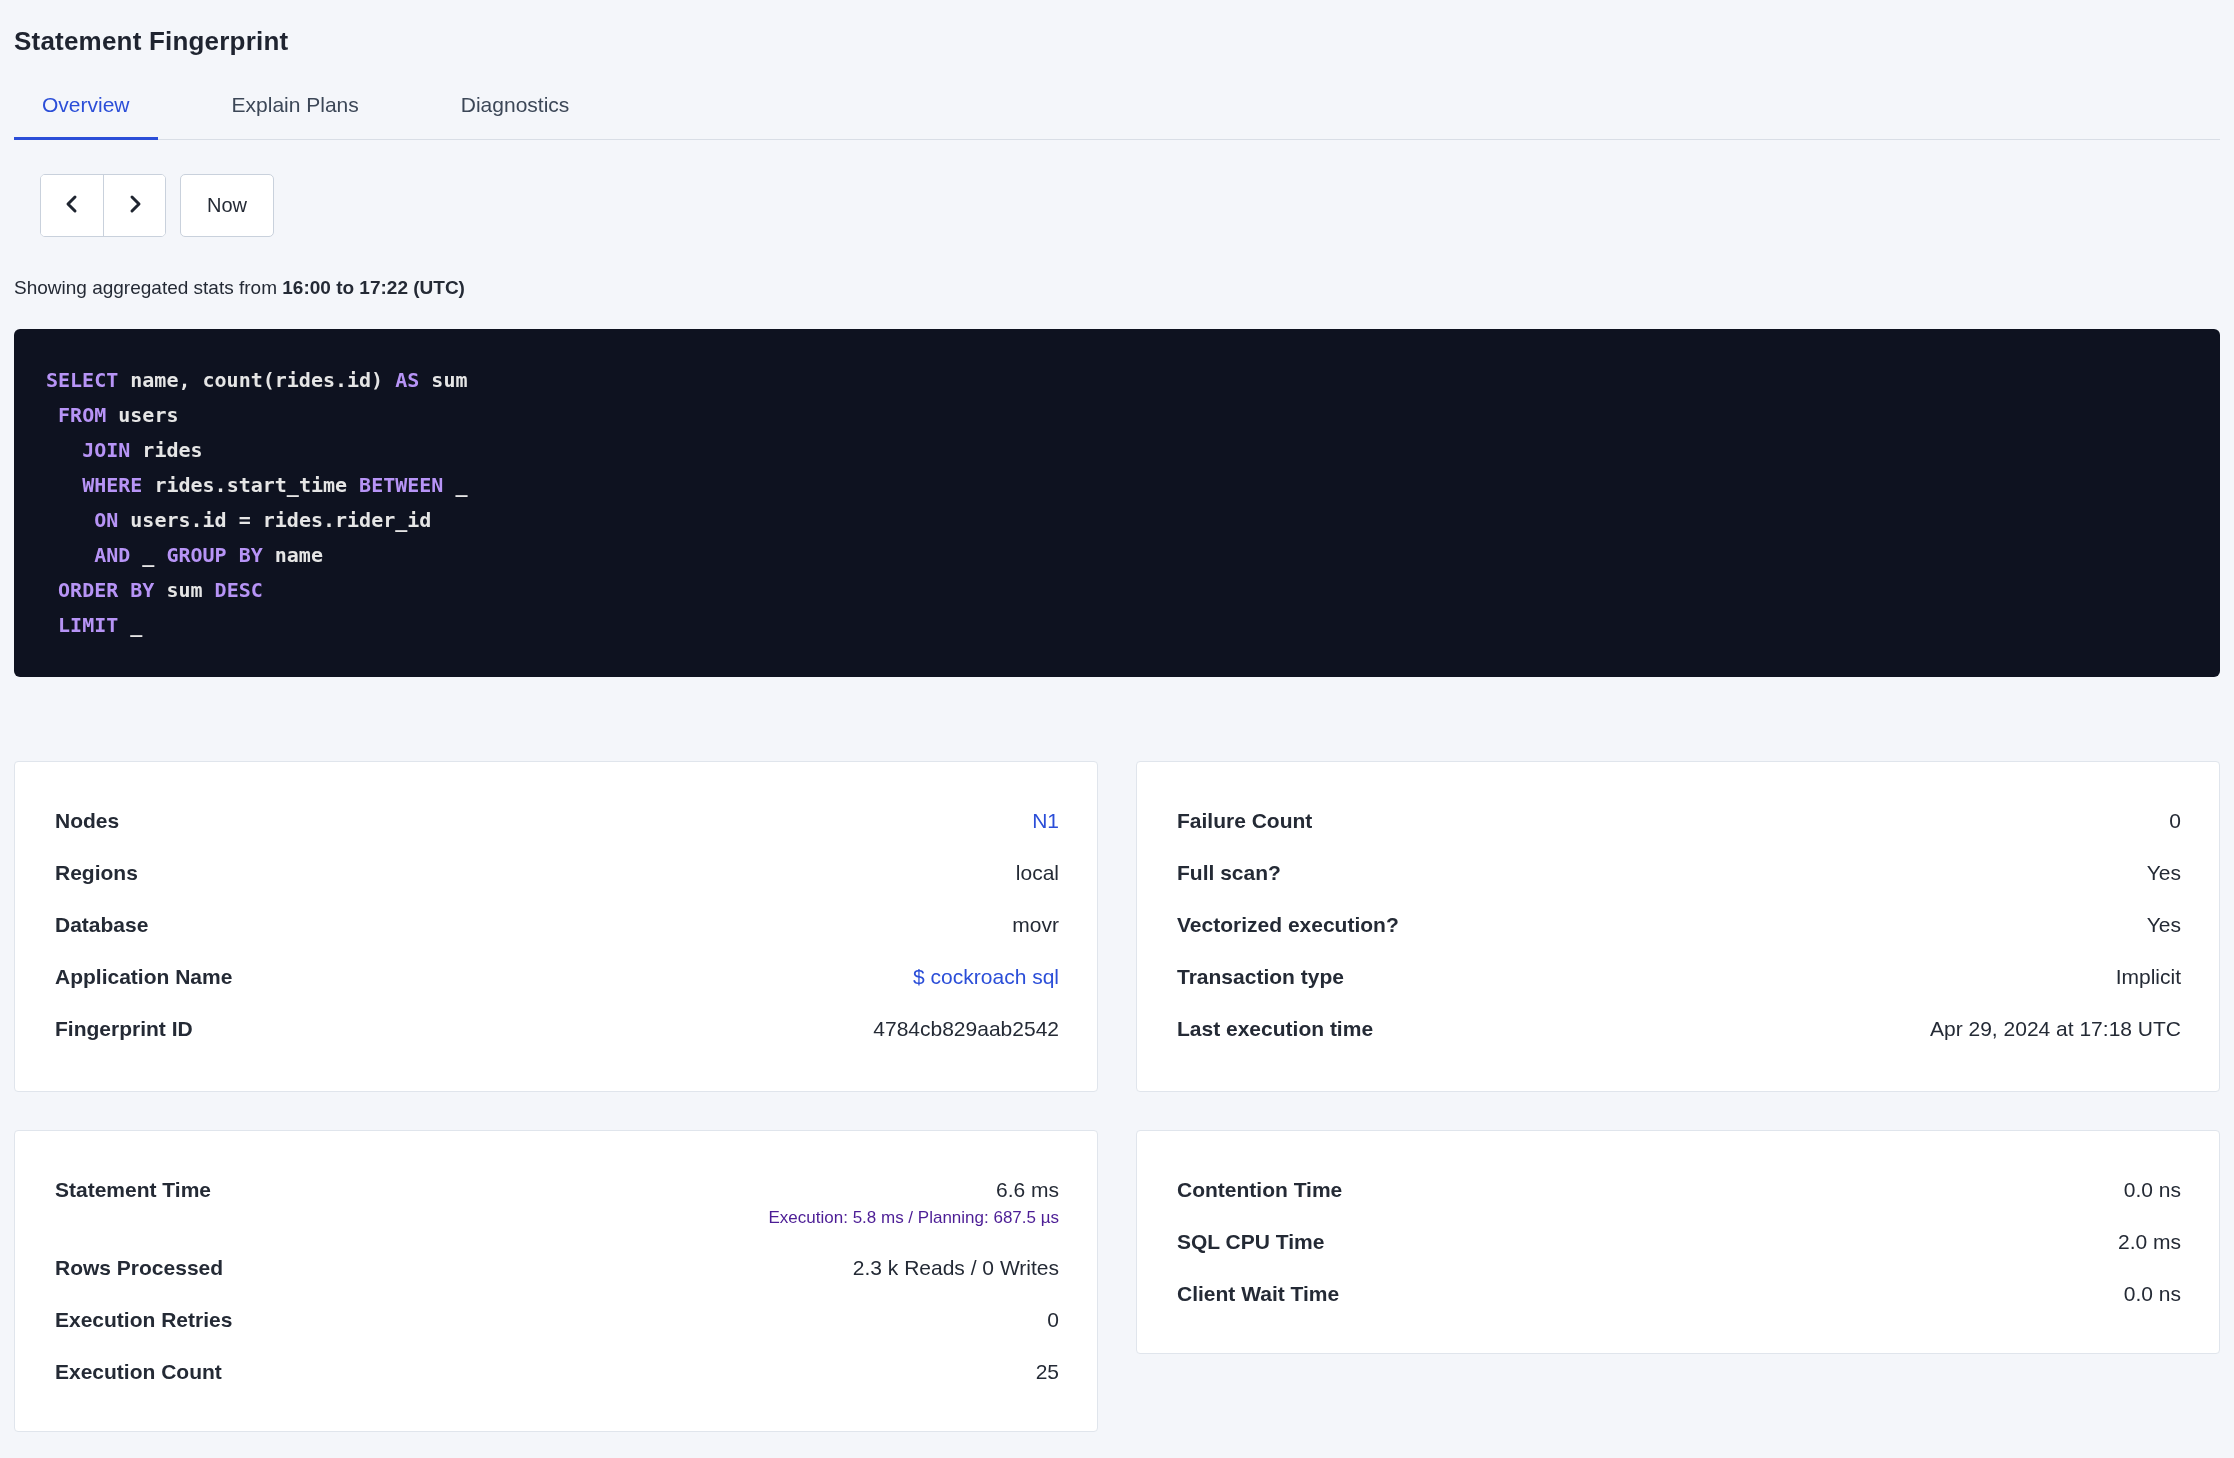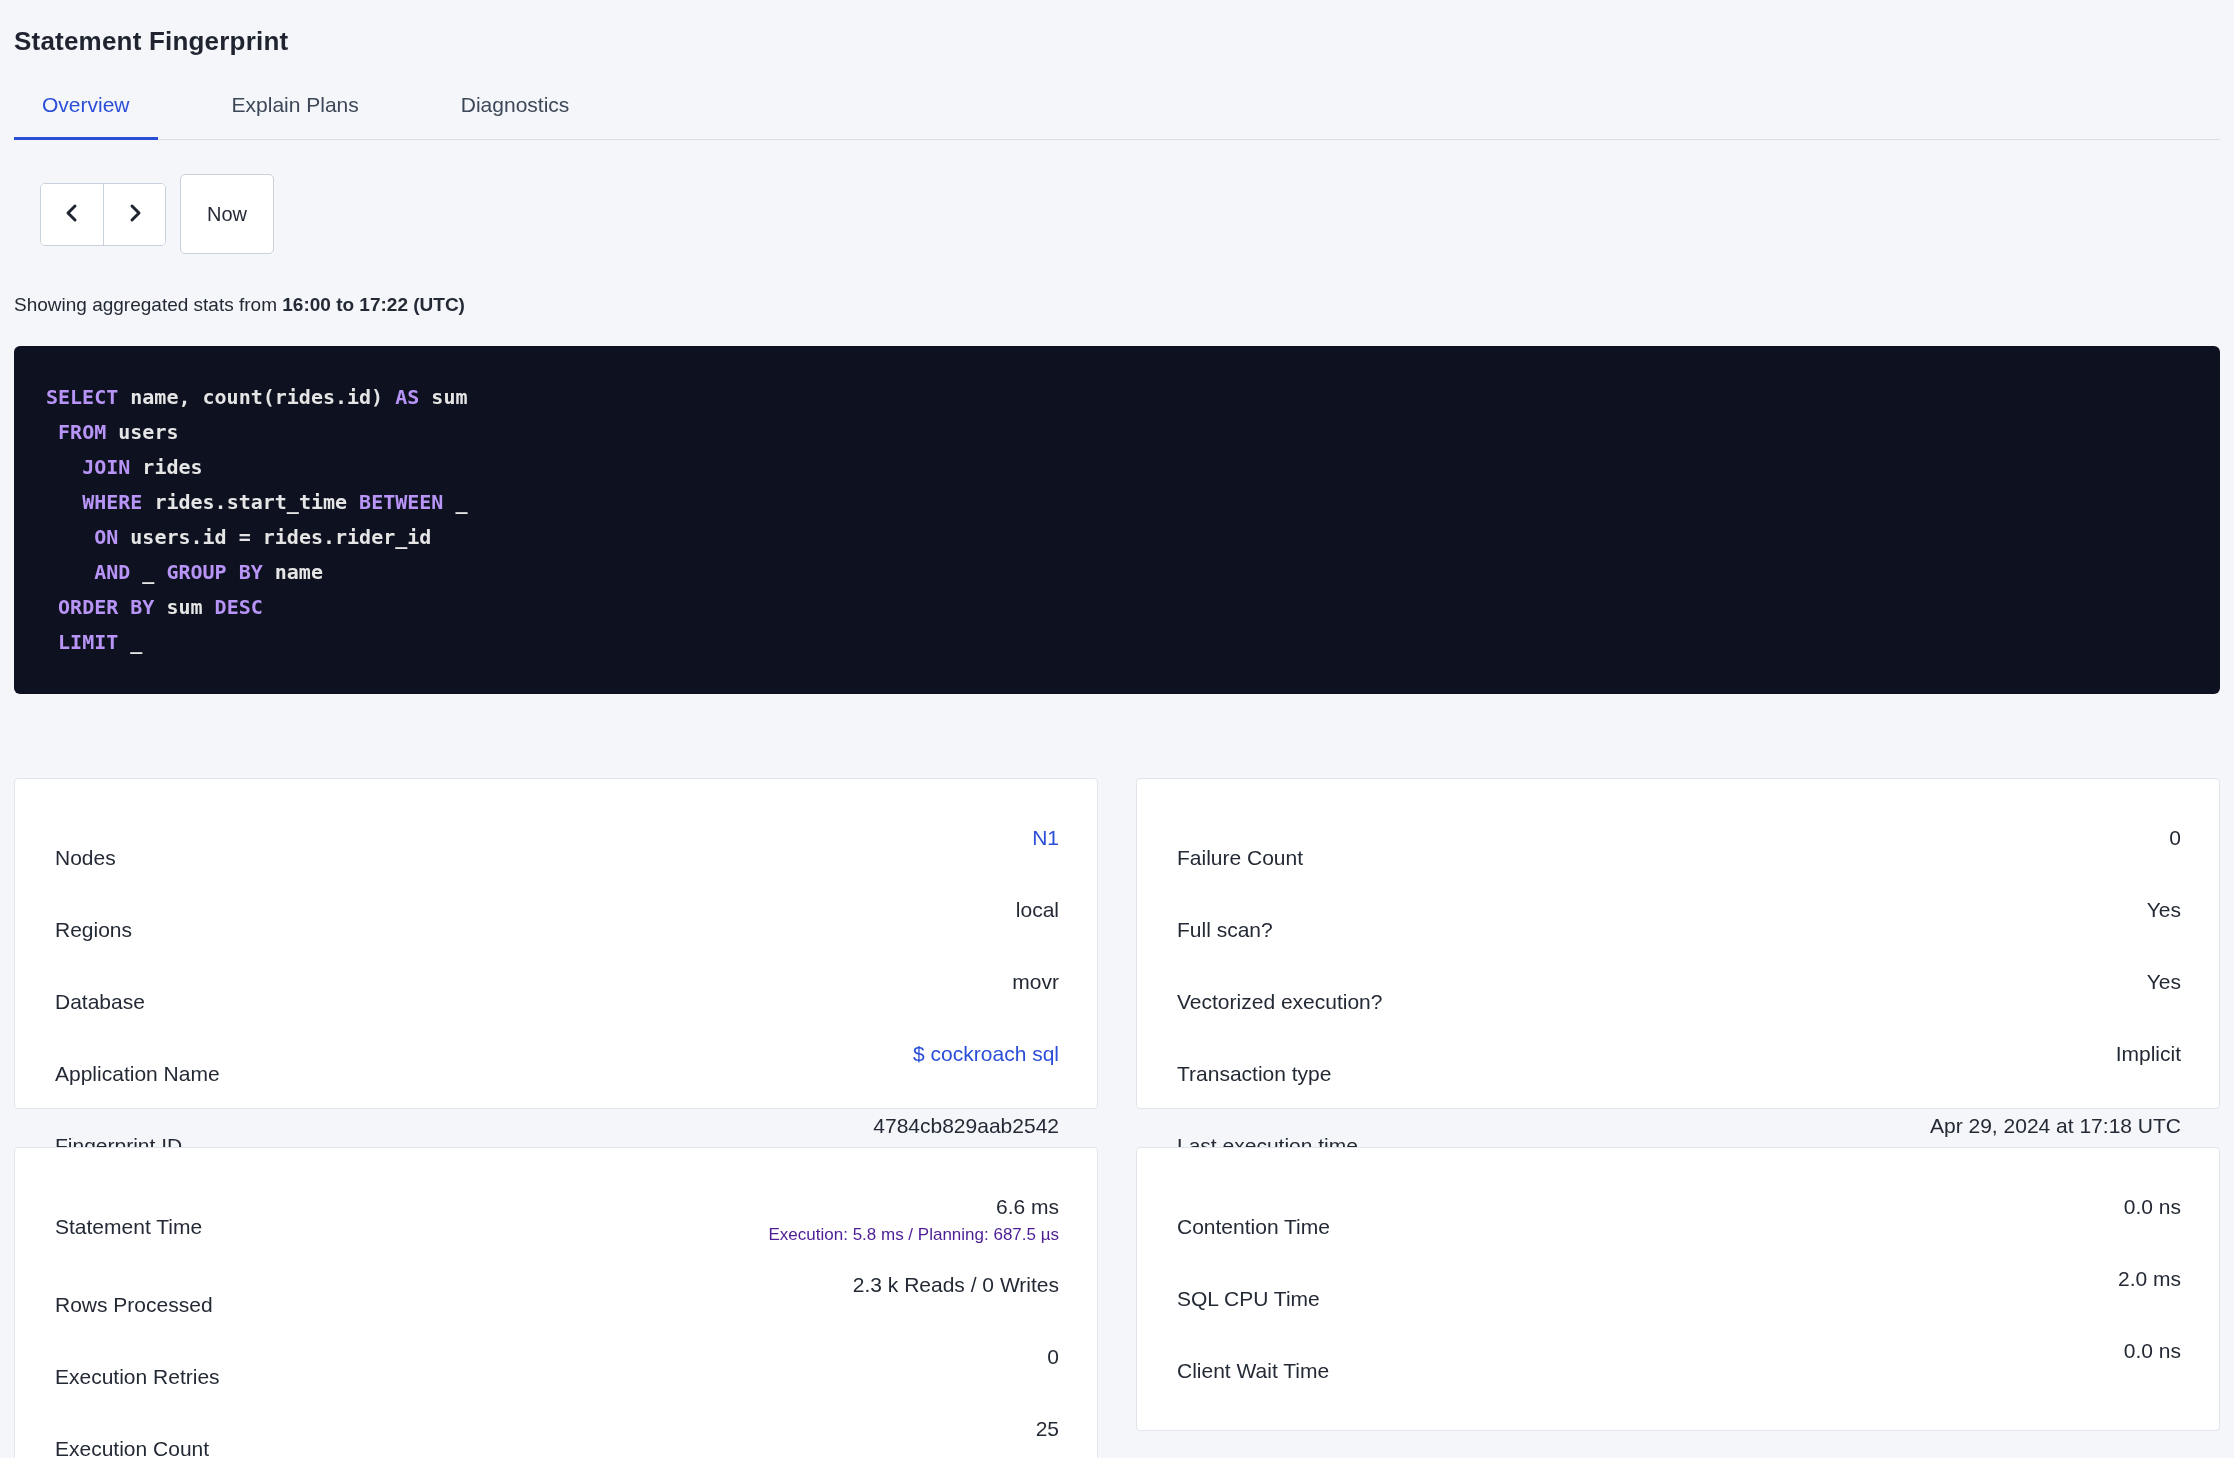--- a/index.html
+++ b/index.html
@@ -73,21 +73,21 @@
     height: 63px;
   }
   .arrow-btn {
     width: 62px; height: 100%;
     display: flex; align-items: center; justify-content: center;
     background: #fff; border: none; cursor: pointer;
   }
   .arrow-btn + .arrow-btn { border-left: 1px solid #c9d1dc; }
   .now-btn {
     margin-left: 14px;
-    width: 94px; height: 80px;
+    width: 94px; height: 63px;
     background: #fff;
     border: 1px solid #c9d1dc;
     border-radius: 5px;
     font-size: 20px;
     color: #242a35;
     font-family: inherit;
     cursor: pointer;
   }
 
   
@@ -124,21 +124,21 @@
     border-radius: 4px;
     padding: 33px 38px 33px 40px;
   }
   .card-top { height: 331px; }
   .stat-row {
     display: flex;
     justify-content: space-between;
     align-items: flex-start;
     padding: 14px 0;
   }
-  .stat-label { font-size: 21px; font-weight: 400; color: #242a35; margin-top: 20px; }
+  .stat-label { font-size: 21px; font-weight: 700; color: #242a35; }
   .stat-right {
     display: flex; flex-direction: column;
     align-items: flex-end; text-align: right;
     gap: 6px;
   }
   .stat-value { font-size: 21px; color: #242a35; }
   .stat-value.link { color: #2b4ed8; cursor: pointer; }
   .stat-sub { font-size: 17px; color: #4c1d95; }
 </style>
 </head>

